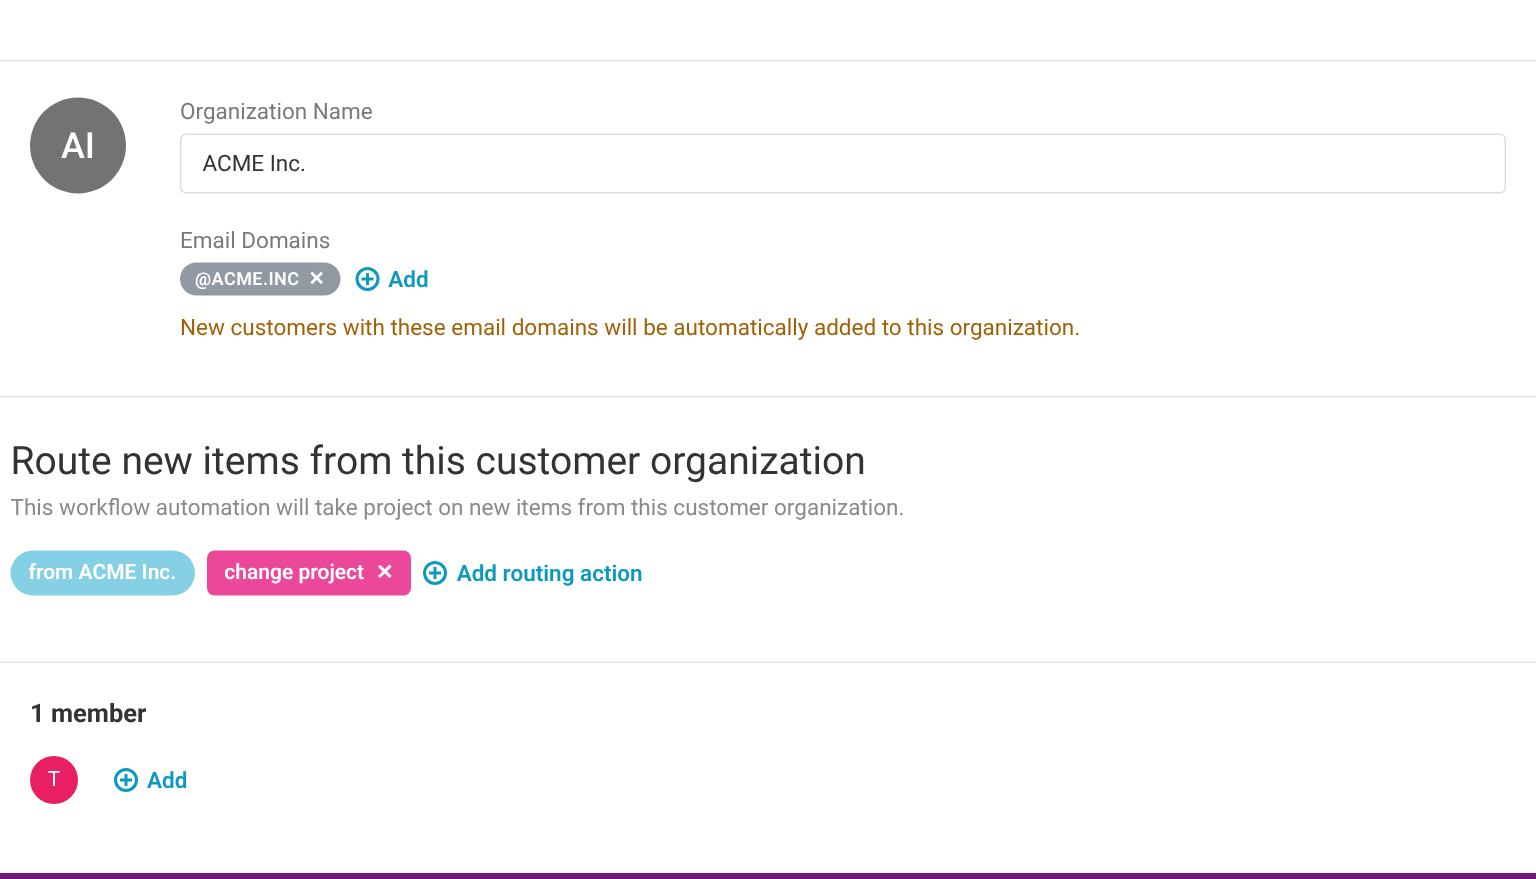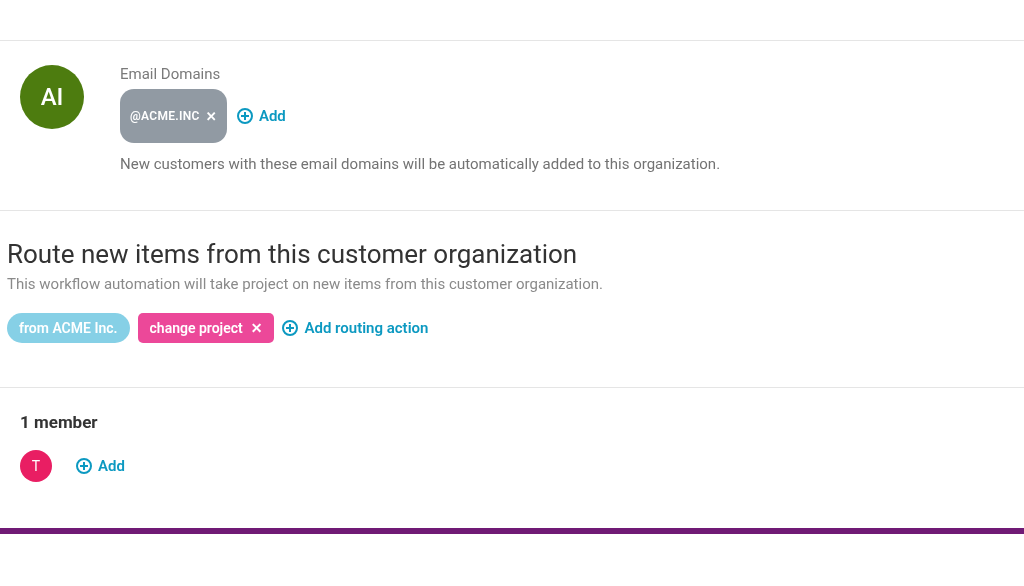--- a/index.html
+++ b/index.html
@@ -18,21 +18,21 @@
       margin-top: 40px;
     }
     .org-block {
       display: flex;
       padding: 24px 20px 0 20px;
     }
     .avatar-large {
       width: 64px;
       height: 64px;
       border-radius: 50%;
-      background: #4d7c0f;
+      background: #737373;
       color: #fff;
       display: flex;
       align-items: center;
       justify-content: center;
       font-size: 24px;
       font-weight: 500;
       flex-shrink: 0;
     }
     .avatar-small {
       width: 32px;
@@ -70,21 +70,21 @@
     .chip-row {
       display: flex;
       align-items: center;
       gap: 10px;
       margin-bottom: 12px;
     }
     .chip {
       background: #919aa3;
       color: #fff;
       border-radius: 14px;
-      padding: 20px 10px;
+      padding: 4px 10px;
       font-size: 12px;
       font-weight: 600;
       display: inline-flex;
       align-items: center;
       gap: 6px;
       letter-spacing: 0.3px;
     }
     .chip-close {
       cursor: pointer;
       font-size: 13px;
@@ -115,21 +115,21 @@
     }
     .plus-circle::before {
       width: 8px; height: 2px;
       top: 5px; left: 2px;
     }
     .plus-circle::after {
       width: 2px; height: 8px;
       top: 2px; left: 5px;
     }
     .helper {
-      color: #737373;
+      color: #a16207;
       font-size: 15px;
     }
     .route-section {
       padding: 28px 20px 24px 7px;
     }
     .route-title {
       font-size: 26px;
       color: #333;
       font-weight: 400;
       margin-bottom: 6px;
@@ -180,20 +180,24 @@
   </style>
 </head>
 <body>
 
 <div class="top-border"></div>
 
 <div class="section">
   <div class="org-block">
     <div class="avatar-large">AI</div>
     <div class="org-fields">
+      <div class="field-group">
+        <label class="label">Organization Name</label>
+        <input class="text-input" type="text" value="ACME Inc." style="">
+      </div>
       <div class="field-group" style="margin-bottom:17px;">
         <label class="label">Email Domains</label>
         <div class="chip-row">
           <span class="chip">
             <span>@ACME.INC</span>
             <span class="chip-close">✕</span>
           </span>
           <span class="add-link">
             <span class="plus-circle"></span>
             <span>Add</span>

